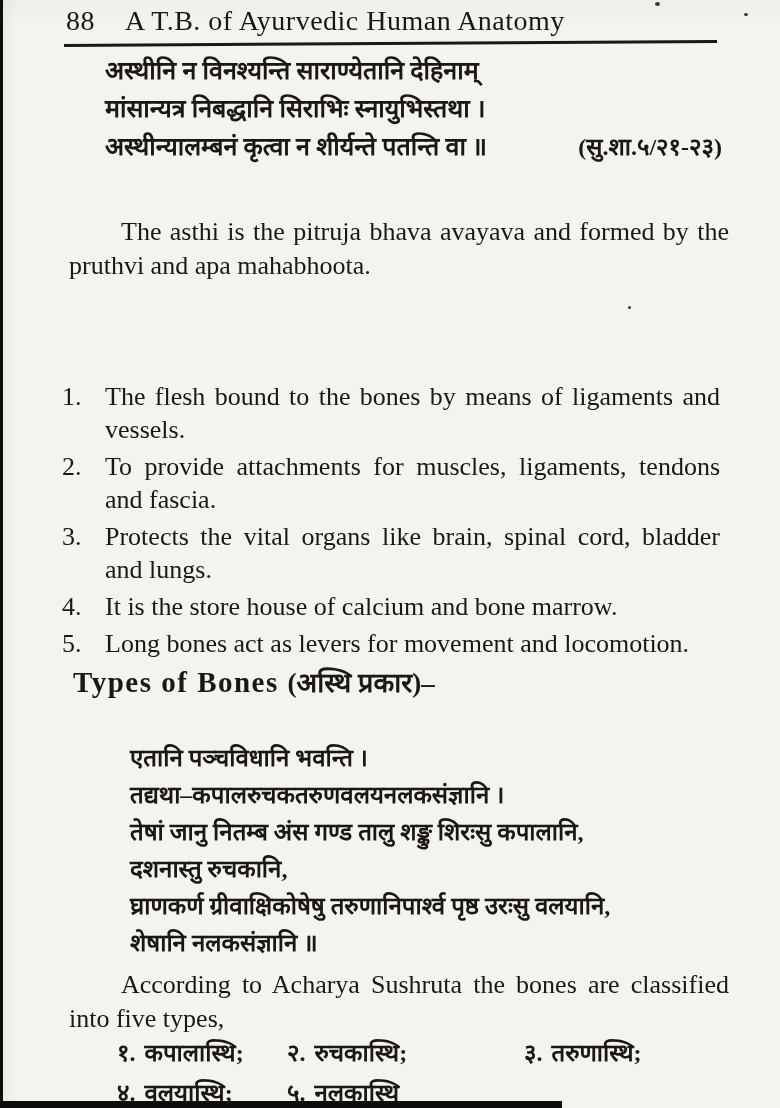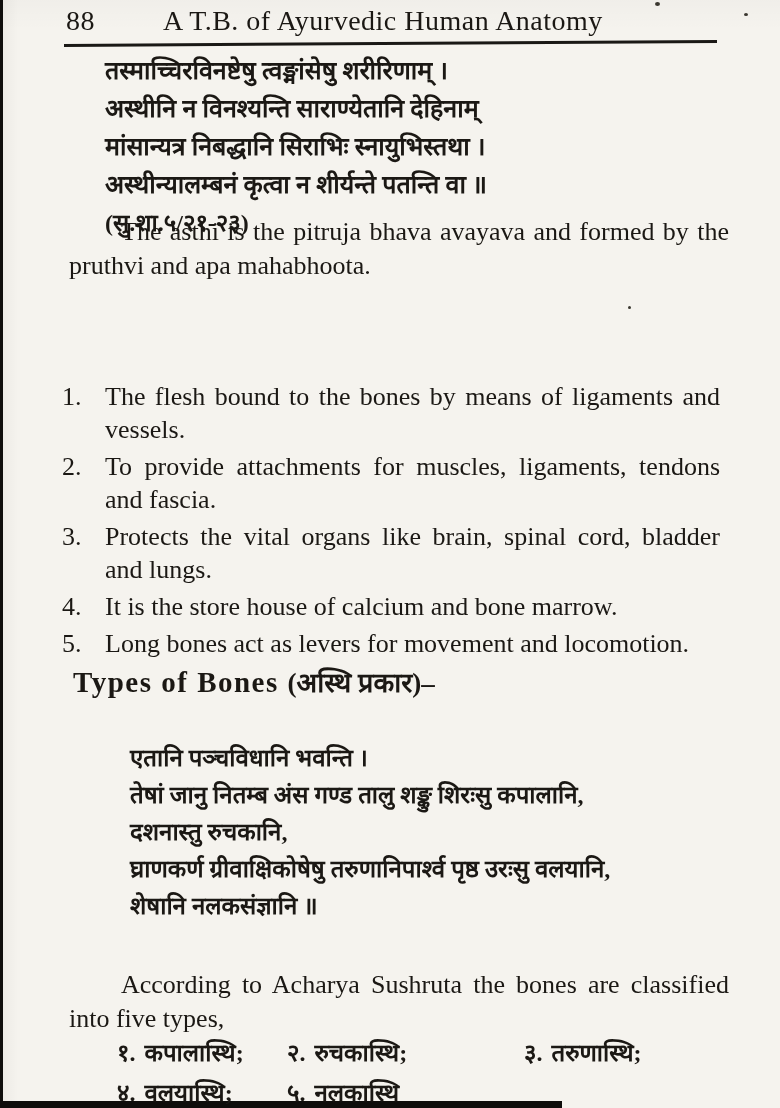--- a/index.html
+++ b/index.html
@@ -28,35 +28,35 @@
   .speck.s1 { left: 655px; top: 2px;  width: 5px; height: 4px; }
   .speck.s2 { left: 744px; top: 13px; width: 4px; height: 3px; }
   .speck.s3 { left: 628px; top: 306px; width: 3px; height: 3px; }
 
   .header {
     position: absolute; top: 5px; left: 66px; right: 58px;
     display: flex; align-items: baseline;
     font-size: 28px; letter-spacing: 0.5px;
   }
   .page-number { font-size: 28px; }
-  .header-title { margin-left: 68px; }
+  .header-title { margin-left: 30px; }
   .rule {
     position: absolute; top: 42px; left: 64px; width: 653px; height: 3px;
     background: #1a1815;
     transform: rotate(-0.35deg);
   }
 
   .dev { font-weight: 700; }
 
   .shloka {
     position: absolute; top: 52px; left: 105px; width: 617px;
     font-size: 25px; line-height: 38px;
     white-space: nowrap;
   }
-  .shloka-line4 { display: flex; justify-content: space-between; flex-direction: column; }
+  .shloka-line4 { display: flex; justify-content: space-between; }
   .verse-ref { font-size: 24px; }
 
   .para {
     position: absolute; left: 62px; width: 660px;
     font-size: 26px; line-height: 33.5px;
     text-align: justify; text-indent: 52px;
     hyphens: auto; -webkit-hyphens: auto;
     margin: 7px;
   }
   .p1 { top: 208px; }
@@ -108,21 +108,20 @@
   <div class="speck s2"></div>
   <div class="speck s3"></div>
 
   <div class="header">
     <span class="page-number">88</span>
     <span class="header-title">A T.B. of Ayurvedic Human Anatomy</span>
   </div>
   <div class="rule"></div>
 
   <div class="shloka dev">
-    <div>तस्माच्चिरविनष्टेषु त्वङ्मांसेषु शरीरिणाम् ।</div>
     <div>अस्थीनि न विनश्यन्ति साराण्येतानि देहिनाम्</div>
     <div>मांसान्यत्र निबद्धानि सिराभिः स्नायुभिस्तथा ।</div>
     <div class="shloka-line4">
       <span>अस्थीन्यालम्बनं कृत्वा न शीर्यन्ते पतन्ति वा ॥</span>
       <span class="verse-ref">(सु.शा.५/२१-२३)</span>
     </div>
   </div>
 
   <p class="para p1">The asthi is the pitruja bhava avayava and formed by the pruthvi and apa mahabhoota.</p>
 
@@ -146,20 +145,21 @@
     <div class="fn-item">
       <span class="fn-num">5.</span>
       <span class="fn-text">Long bones act as levers for movement and locomotion.</span>
     </div>
   </div>
 
   <h2 class="types-heading"><span>Types of Bones </span><span class="dev">(अस्थि प्रकार)–</span></h2>
 
   <div class="sanskrit2 dev">
     <div>एतानि पञ्चविधानि भवन्ति ।</div>
+    <div>तद्यथा–कपालरुचकतरुणवलयनलकसंज्ञानि ।</div>
     <div>तेषां जानु नितम्ब अंस गण्ड तालु शङ्कु शिरःसु कपालानि,</div>
     <div>दशनास्तु रुचकानि,</div>
     <div>घ्राणकर्ण ग्रीवाक्षिकोषेषु तरुणानिपार्श्व पृष्ठ उरःसु वलयानि,</div>
     <div>शेषानि नलकसंज्ञानि ॥</div>
   </div>
 
   <p class="para p3">According to Acharya Sushruta the bones are classified into five types,</p>
 
   <div class="bones dev">
     <div>

